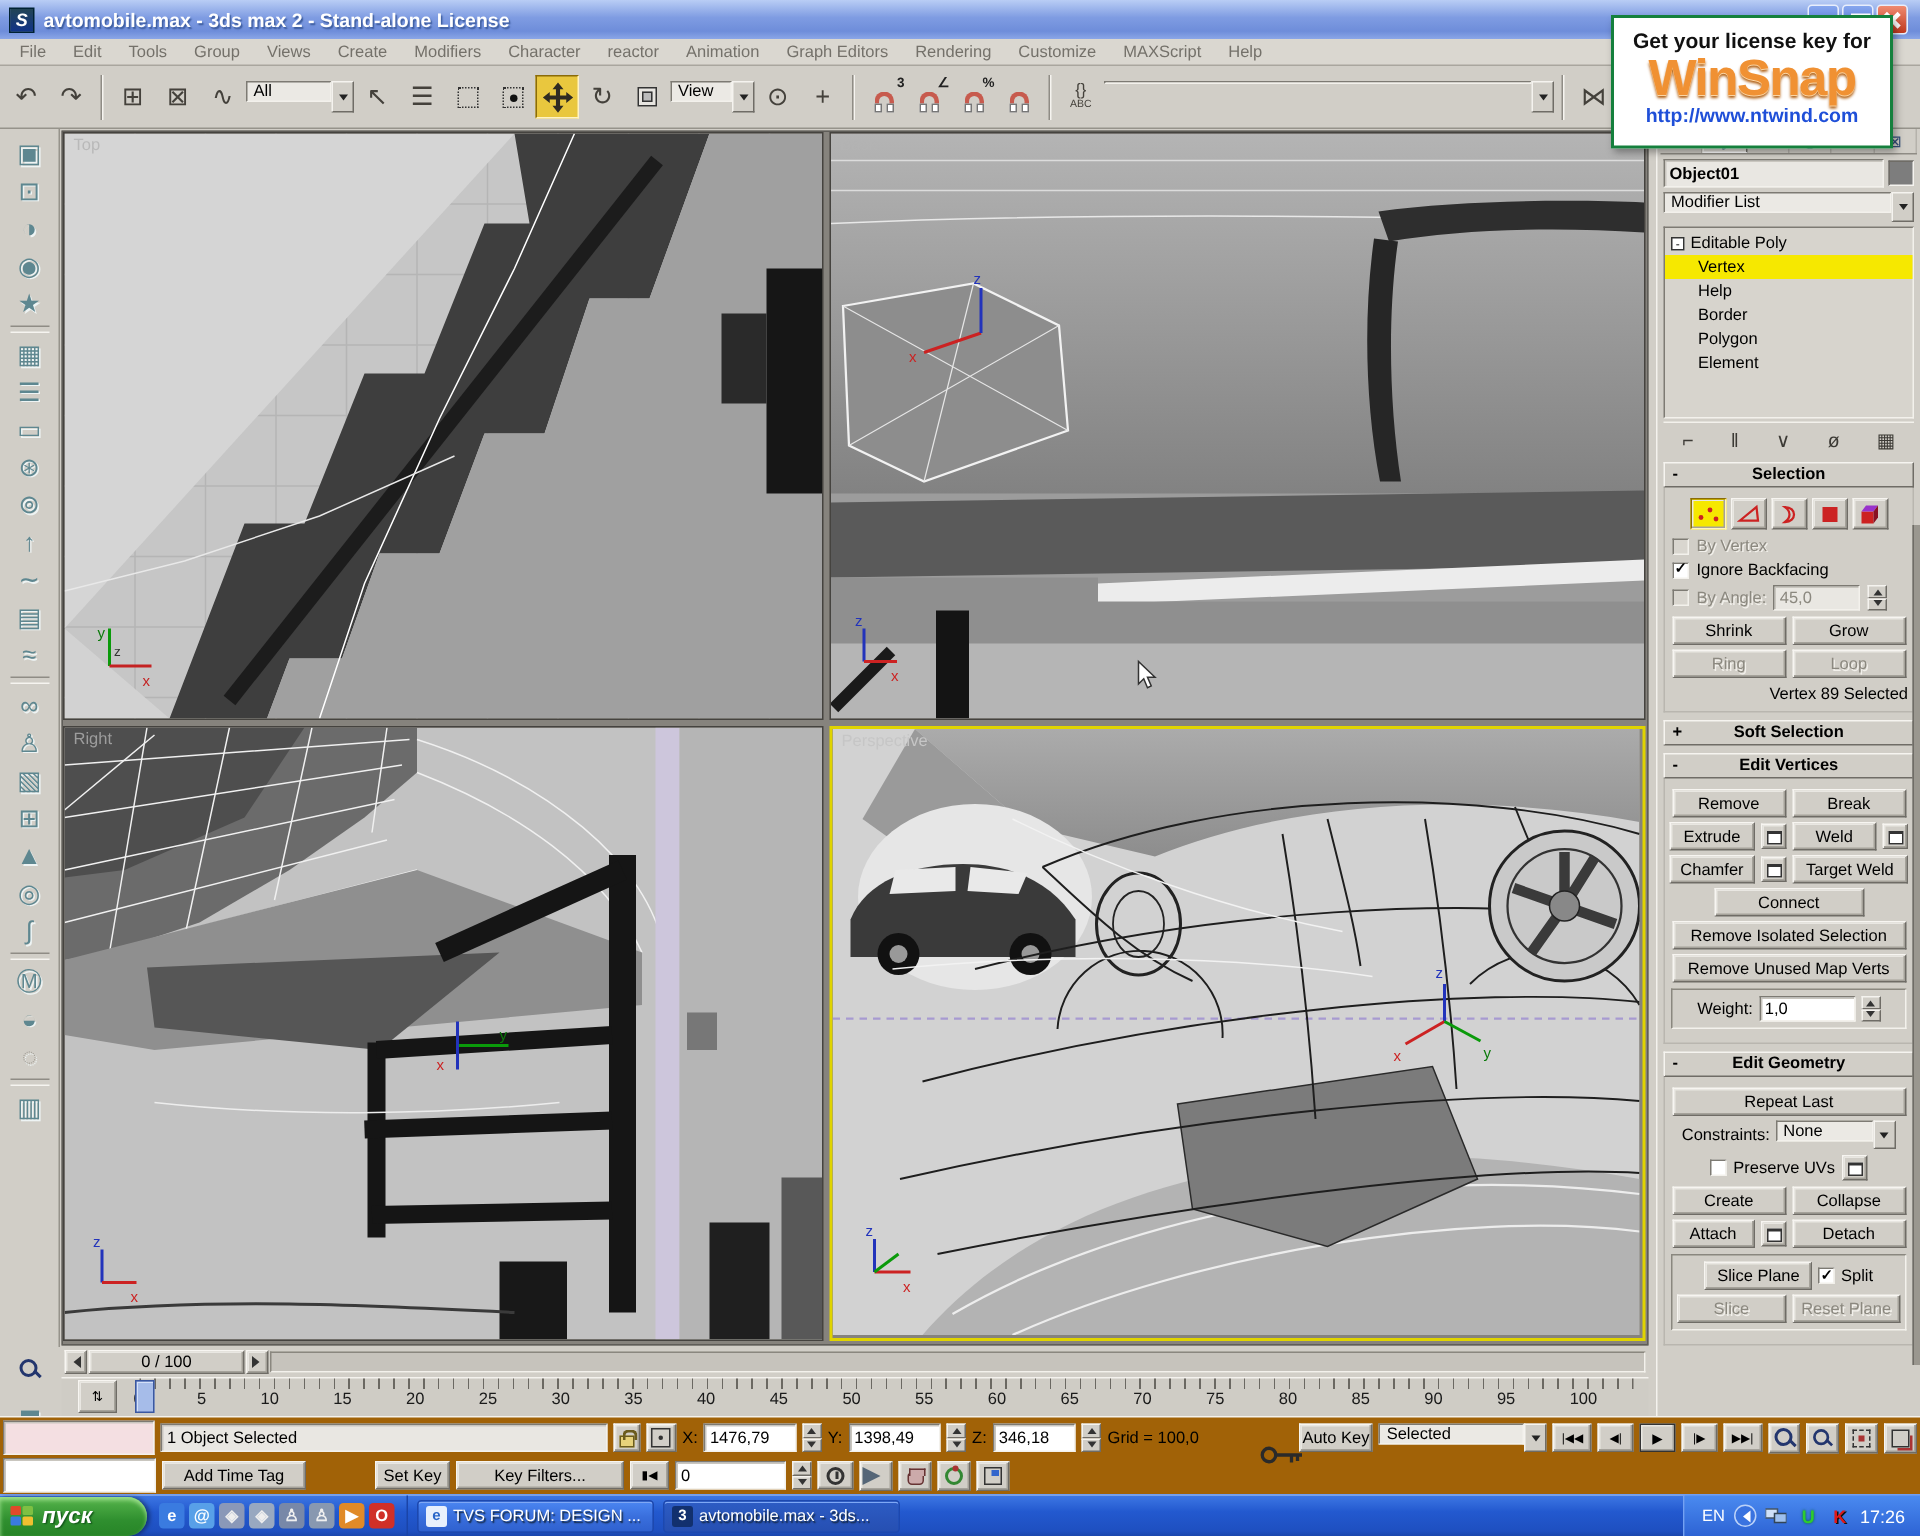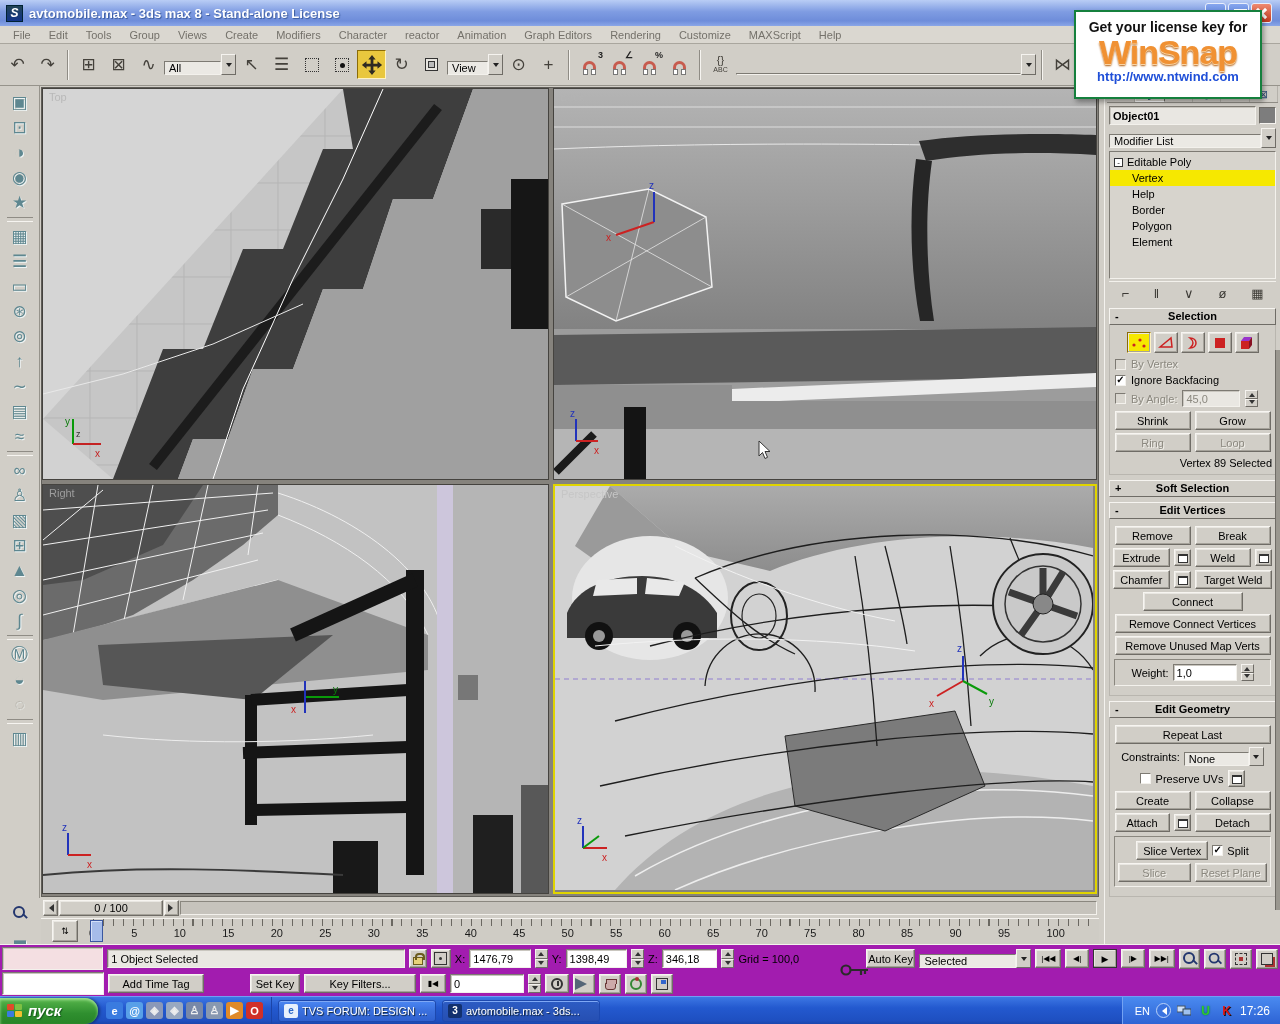--- a/index.html
+++ b/index.html
@@ -33,21 +33,21 @@
 .winbtn.rest::after{content:"";position:absolute;left:5px;top:5px;width:9px;height:8px;border:2px solid #fff}
 .winbtn.close::before,.winbtn.close::after{content:"";position:absolute;left:3px;top:8px;width:13px;height:3px;background:#fff;transform:rotate(45deg)}
 .winbtn.close::after{transform:rotate(-45deg)}
 #menubar{left:0;top:26px;width:1280px;height:18px;background:#dad7d0;border-bottom:1px solid #a9a69e;display:flex;align-items:center;padding-left:4px}
 .menu-item{padding:1px 9px;color:#74716a}
 
 #toolbar{left:0;top:44px;width:1280px;height:42px;background:#d1cec7;border-bottom:1px solid #96938b;display:flex;align-items:center;padding:0 3px;gap:1px}
 .tsep{width:2px;height:30px;border-left:1px solid #8f8c85;border-right:1px solid #f6f4f0;margin:0 4px;flex:none}
 .ticon{width:29px;height:29px;display:flex;align-items:center;justify-content:center;color:#44413b;font-size:17px;flex:none;position:relative}
 .ticon.active{background:#e9c73e;border:1px solid;border-color:#8a6b08 #fff3c4 #fff3c4 #8a6b08}
-.tdrop{height:21px;display:flex;align-items:flex-end;flex:none}
+.tdrop{height:21px;display:flex;align-items:flex-start;flex:none}
 .tdrop .val{background:#ebe9e4;border:1px solid;border-color:#7d7a73 #f3f1ec #f3f1ec #7d7a73;display:flex;align-items:center;padding:0 4px}
 .magnet{width:13px;height:11px;border:3px solid #c75b4e;border-bottom:none;border-radius:8px 8px 0 0;position:relative;margin-top:3px}
 .magnet::before,.magnet::after{content:"";position:absolute;bottom:-3px;width:3px;height:4px;background:#fff;border:1px solid #777}
 .magnet::before{left:-3px}.magnet::after{right:-3px}
 .badge{position:absolute;right:1px;top:0;font-size:9px;font-weight:bold;color:#222}
 .dotbox{width:14px;height:14px;border:1px dotted #333;position:relative}
 .dotbox.dot::after{content:"";position:absolute;left:4px;top:4px;width:5px;height:5px;border-radius:50%;background:#111}
 .scaleico{width:13px;height:13px;border:1px solid #333;background:#e7e5e0;position:relative}
 .scaleico::after{content:"";position:absolute;left:2px;top:2px;width:5px;height:5px;border:1px solid #333;background:#bbb}
 
@@ -71,21 +71,21 @@
 #timeslider{left:41px;top:898px;width:1058px;height:20px;background:#d1cec7;display:flex;align-items:center;gap:1px;padding:1px 2px}
 #tsbtn{width:104px;height:16px;font-size:11px}
 .arrbtn{width:15px;height:16px}
 #tstrack{flex:1;height:14px;background:#c6c3bc;border:1px solid;border-color:#8a877f #f3f1ec #f3f1ec #8a877f}
 #ruler{left:41px;top:918px;width:1058px;height:26px;background:#cfccc5;border-top:1px solid #f4f2ee;position:absolute}
 #ruler .minor{position:absolute;left:52px;right:10px;top:0;height:7px;background:repeating-linear-gradient(90deg,#6b6862 0 1px,transparent 1px 9.95px)}
 #ruler .ticks{position:absolute;left:48px;right:34px;top:8px;display:flex;justify-content:space-between;font-size:11px;color:#1a1a1a}
 #ruler .thumb{position:absolute;left:49px;top:1px;width:13px;height:22px;background:#a6bce9;border:1px solid #3a57a0;box-shadow:inset 1px 1px 0 #d4e0f8}
 #minitrack{left:52px;top:920px;width:26px;height:22px;font-size:9px}
 
-#statusbar{left:0;top:944px;width:1280px;height:52px;background:#a21caf;border-top:1px solid #f4f2ee}
+#statusbar{left:0;top:944px;width:1280px;height:52px;background:#a16207;border-top:1px solid #f4f2ee}
 .srow{position:absolute;left:2px;display:flex;align-items:center;gap:4px;height:23px;width:1276px}
 .srow1{top:2px}.srow2{top:27px}
 .listener{width:102px;align-self:stretch}
 .lpink{background:#f4dfe2}
 .coordlbl{font-size:11px}
 .cfield{height:19px}
 .navbtn{width:22px;height:20px}
 .keyspacer{width:38px;flex:none}
 #keyicon{position:absolute;left:836px;top:946px;width:38px;height:48px;display:flex;align-items:center;justify-content:center}
 
@@ -156,21 +156,21 @@
 .trayarrow{width:15px;height:15px;border-radius:50%;background:#3a73e0;border:1px solid #bcd2f8;display:flex;align-items:center;justify-content:center}
 .trayarrow i{width:0;height:0;border:4px solid transparent;border-right:5px solid #fff;margin-right:2px}
 .trayico{width:15px;height:15px;display:flex;align-items:center;justify-content:center;font-size:12px;font-weight:bold}
 #clock{color:#fff;font-size:12px}
 </style>
 </head>
 <body>
 
 <div id="titlebar" class="abs">
   <div id="appicon">S</div>
-  <div id="titletext">avtomobile.max - 3ds max 8  - Stand-alone License</div>
+  <div id="titletext">avtomobile.max - 3ds max 2  - Stand-alone License</div>
   <div id="winbtns">
     <div class="winbtn mini"></div>
     <div class="winbtn rest"></div>
     <div class="winbtn close"></div>
   </div>
 </div>
 
 <div id="menubar" class="abs">
     <div class="menu-item">File</div>
     <div class="menu-item">Edit</div>
@@ -778,21 +778,21 @@
       </div>
       <div class="brow">
         <div class="btn" style="width:57px;height:19px">Chamfer</div>
         <div class="btn bset"></div>
         <div class="btn" style="width:78px;height:19px">Target Weld</div>
       </div>
       <div class="brow">
         <div class="btn" style="width:100px;height:19px">Connect</div>
       </div>
       <div class="brow">
-        <div class="btn b1">Remove Connect Vertices</div>
+        <div class="btn b1">Remove Isolated Selection</div>
       </div>
       <div class="brow">
         <div class="btn b1">Remove Unused Map Verts</div>
       </div>
       <div class="groupbox">
         <div class="brow" style="margin:1px 0">
           <span>Weight:</span>
           <div class="sunk white" style="width:64px;height:17px">1,0</div>
           <div class="spin" style="height:17px">
               <span>
@@ -834,21 +834,21 @@
         <div class="btn b2">Create</div>
         <div class="btn b2">Collapse</div>
       </div>
       <div class="brow">
         <div class="btn" style="width:55px;height:19px">Attach</div>
         <div class="btn bset"></div>
         <div class="btn b2">Detach</div>
       </div>
       <div class="groupbox">
         <div class="brow" style="margin:1px 0">
-          <div class="btn" style="width:72px;height:19px">Slice Vertex</div>
+          <div class="btn" style="width:72px;height:19px">Slice Plane</div>
           <span class="chk on"></span>
           <span>Split</span>
         </div>
         <div class="brow" style="margin:3px 0 1px 0">
           <div class="btn b2 dis">Slice</div>
           <div class="btn b2 dis">Reset Plane</div>
         </div>
       </div>
     </div>
   </div>

